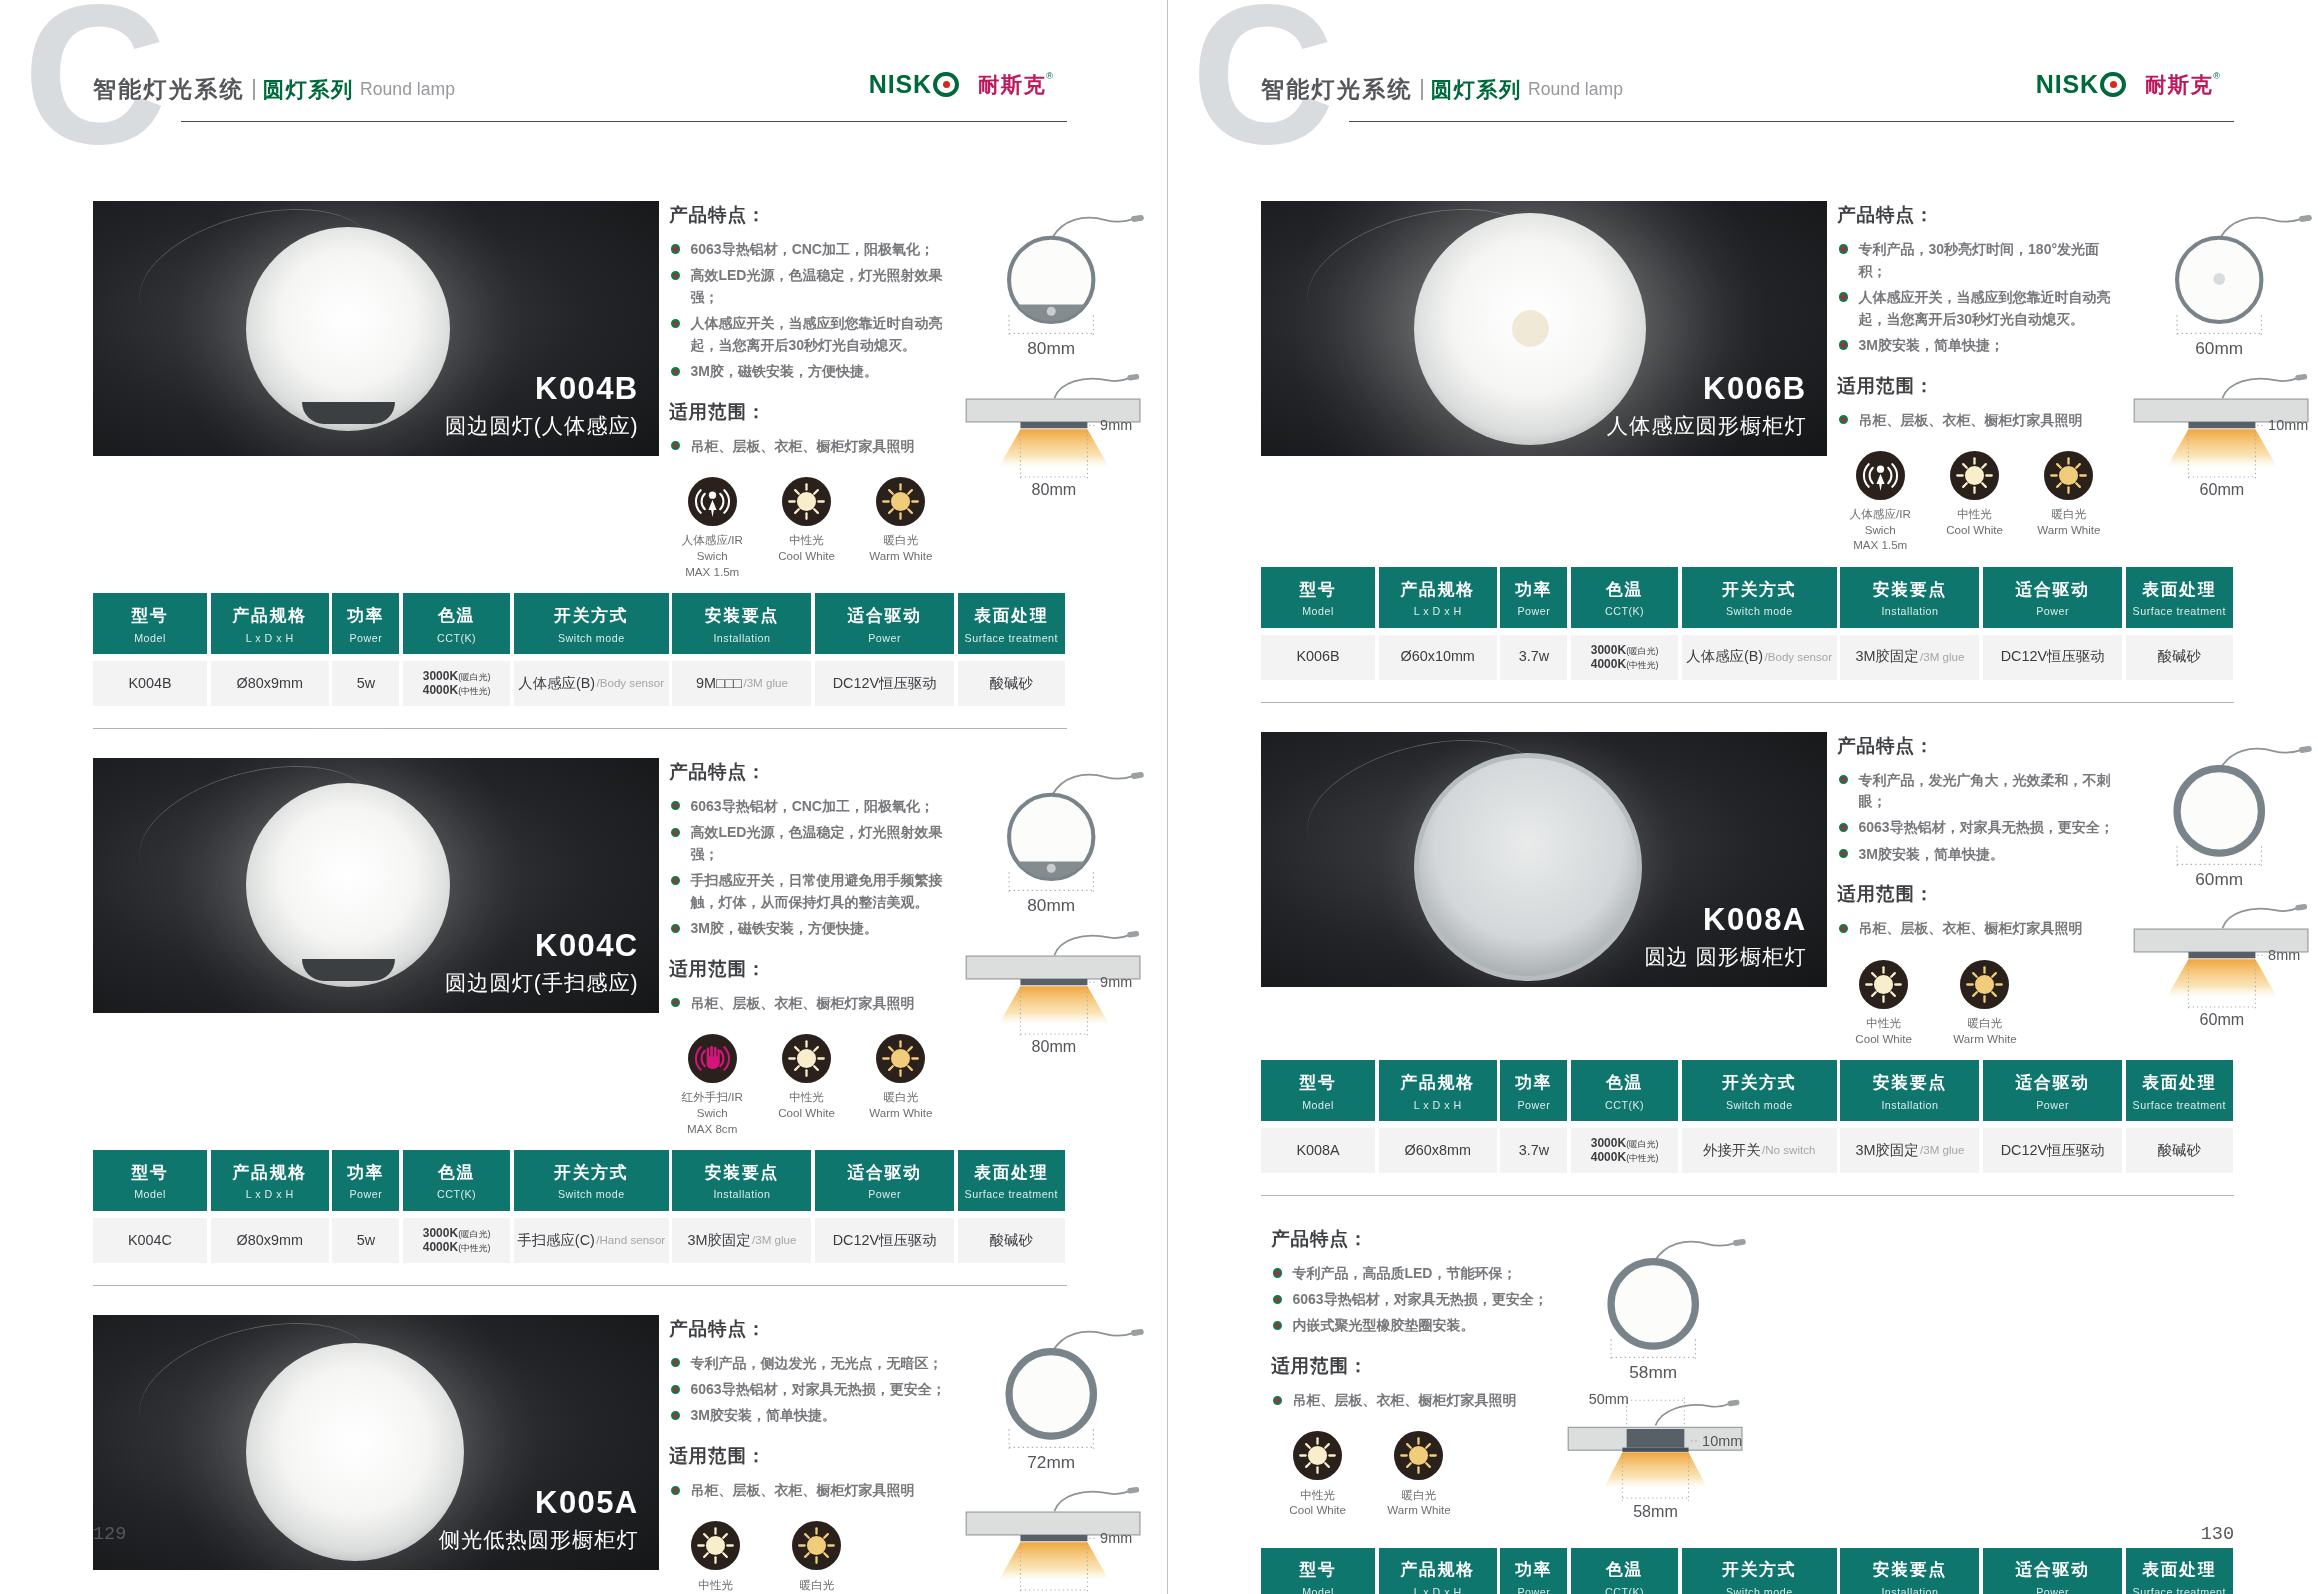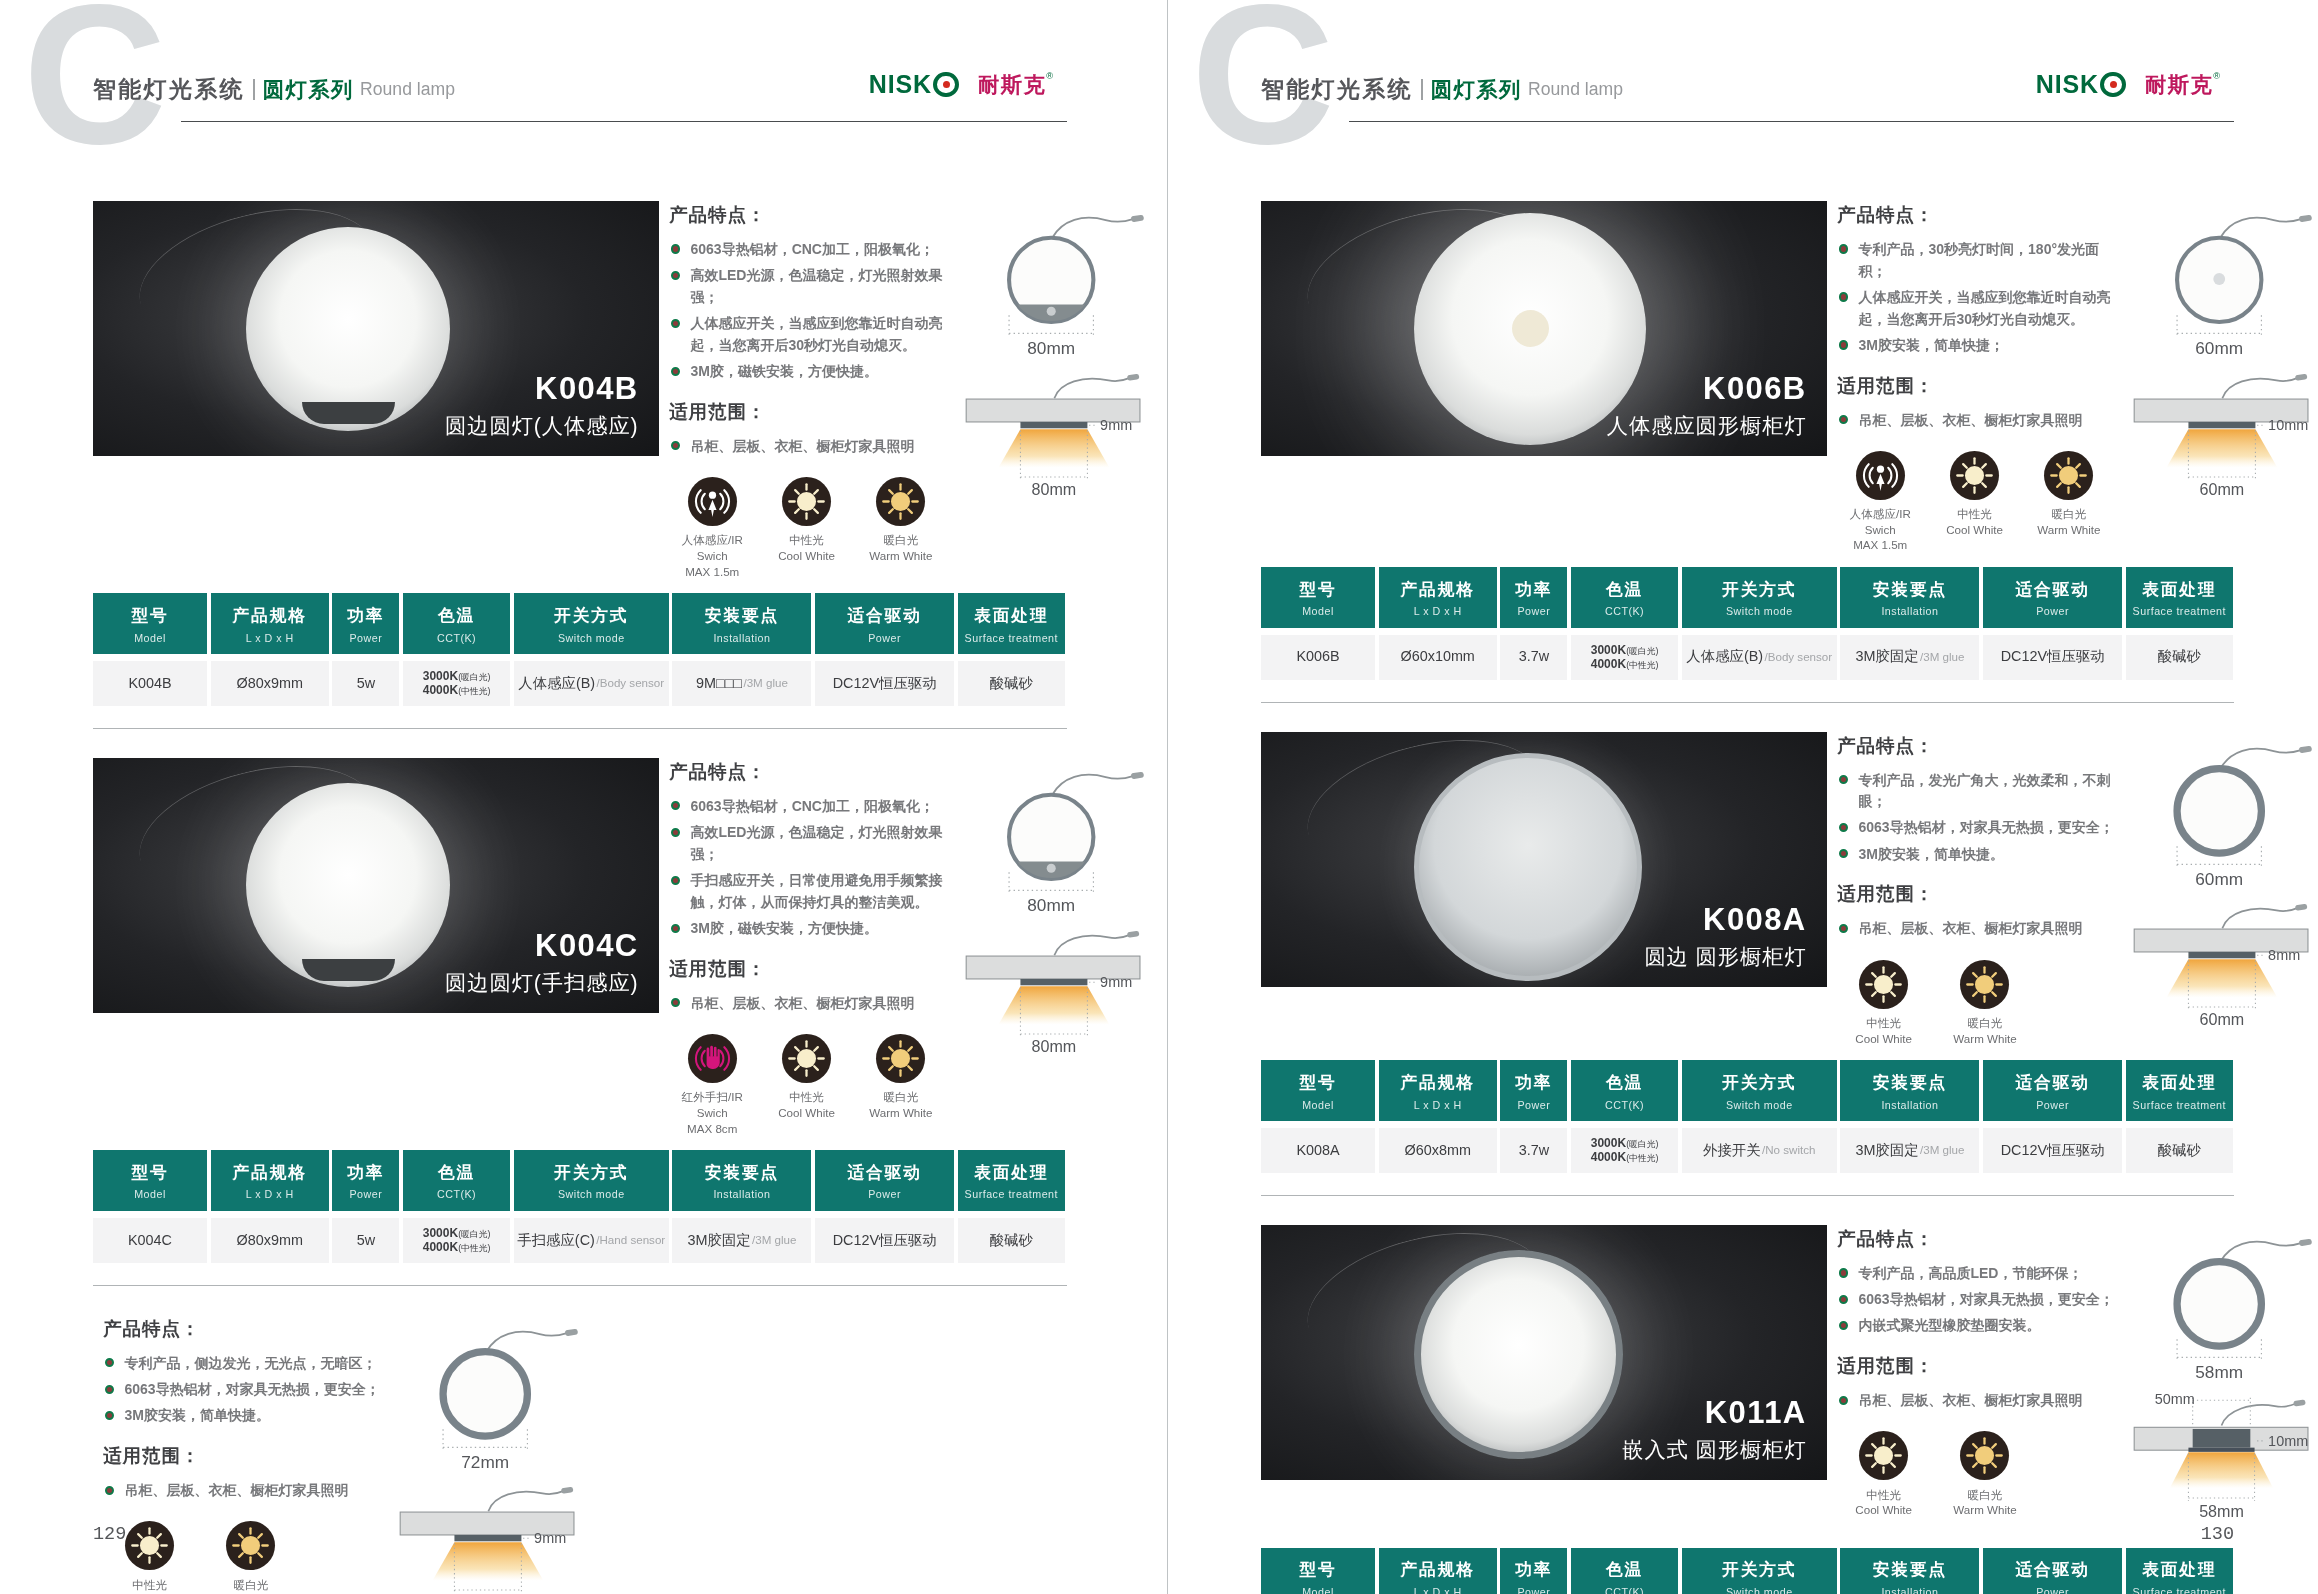--- a/index.html
+++ b/index.html
@@ -491,20 +491,27 @@
       <div class="td">
               <span>酸碱砂</span>
             </div>
     </div>
   </section>
 </div>
     <div class="rule"></div>
     <div data-product-slot="2">
   <section class="product">
     <div class="prod-top">
+      <div class="photo">
+        <div class="lamp-disc"></div>
+        <div class="photo-caption">
+          <div class="pc-model">K005A</div>
+          <div class="pc-name">侧光低热圆形橱柜灯</div>
+        </div>
+      </div>
       <div class="info">
         <div class="features-col">
           <div class="sec-h">产品特点：</div>
           <ul class="feat-list">
                   <li class="bullet">专利产品，侧边发光，无光点，无暗区；</li>
                   <li class="bullet">6063导热铝材，对家具无热损，更安全；</li>
                   <li class="bullet">3M胶安装，简单快捷。</li>
                 </ul>
           <div class="sec-h">适用范围：</div>
           <ul class="range-list">
@@ -974,27 +981,20 @@
       <div class="td">
               <span>酸碱砂</span>
             </div>
     </div>
   </section>
 </div>
     <div class="rule"></div>
     <div data-product-slot="5">
   <section class="product">
     <div class="prod-top">
-      <div class="photo">
-        <div class="lamp-disc"></div>
-        <div class="photo-caption">
-          <div class="pc-model">K011A</div>
-          <div class="pc-name">嵌入式 圆形橱柜灯</div>
-        </div>
-      </div>
       <div class="info">
         <div class="features-col">
           <div class="sec-h">产品特点：</div>
           <ul class="feat-list">
                   <li class="bullet">专利产品，高品质LED，节能环保；</li>
                   <li class="bullet">6063导热铝材，对家具无热损，更安全；</li>
                   <li class="bullet">内嵌式聚光型橡胶垫圈安装。</li>
                 </ul>
           <div class="sec-h">适用范围：</div>
           <ul class="range-list">

